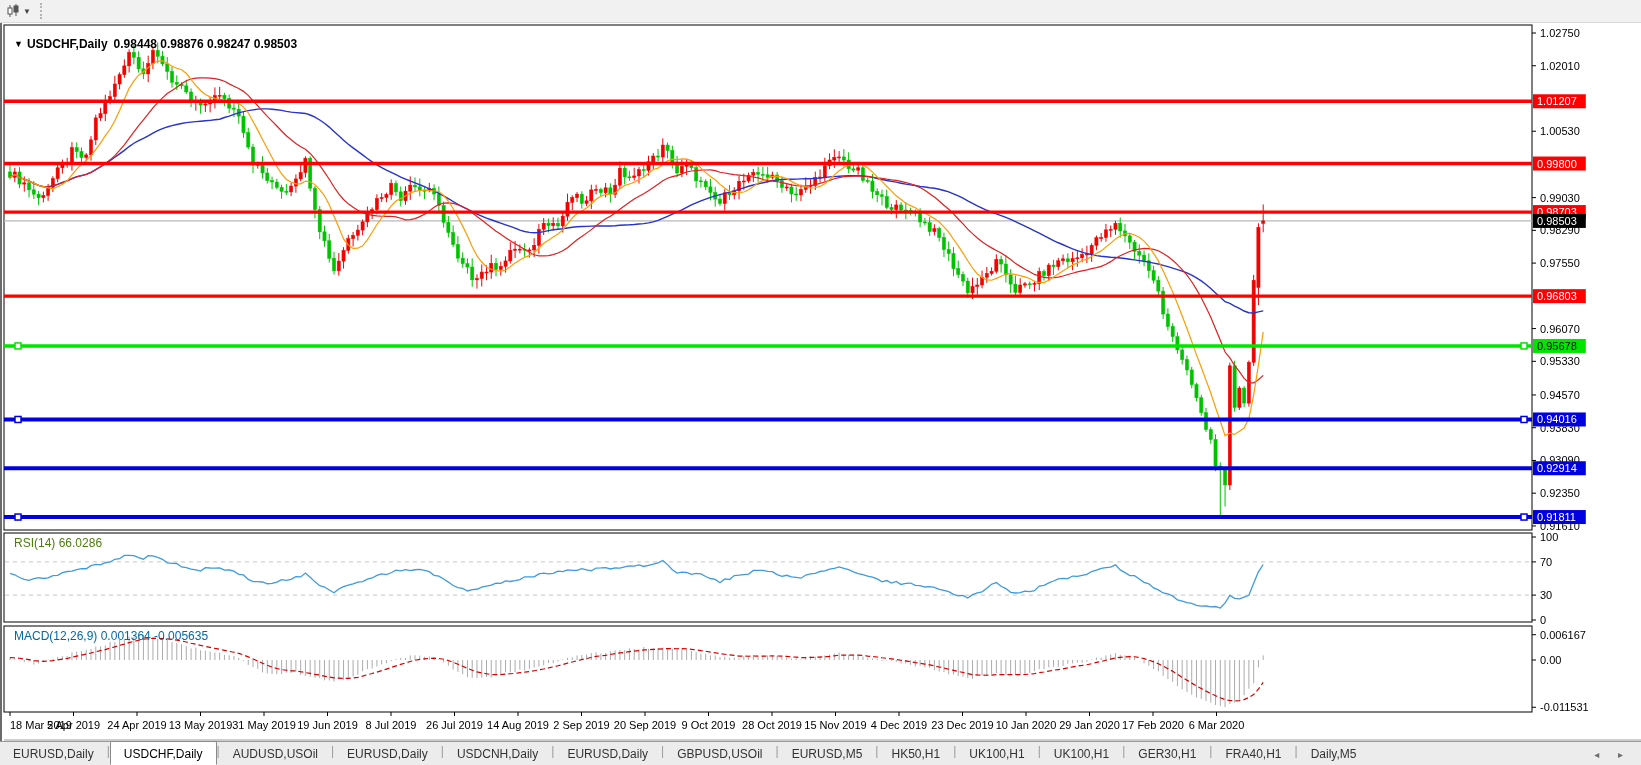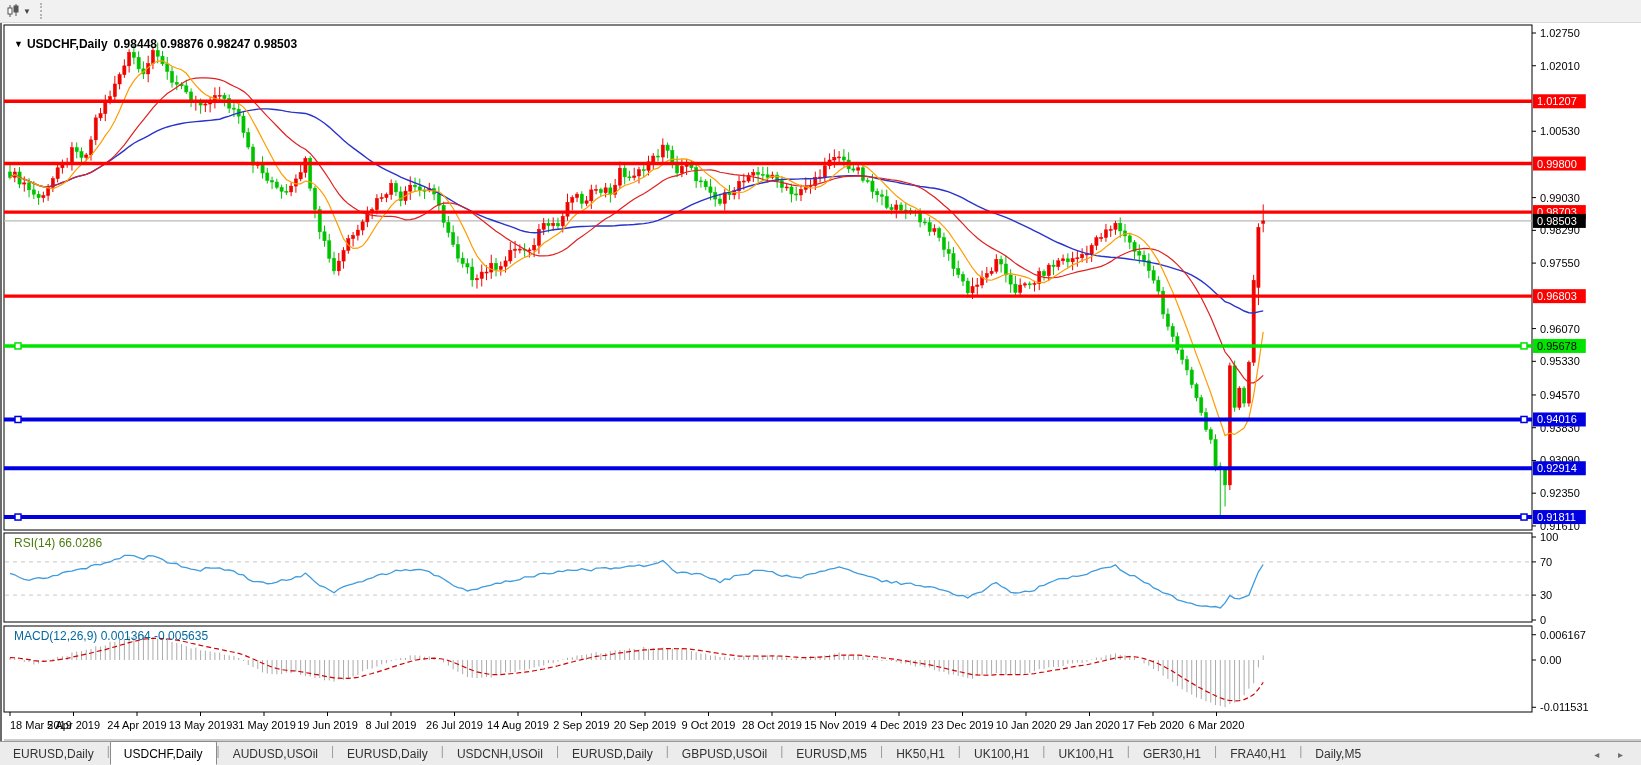--- a/index.html
+++ b/index.html
@@ -1022,21 +1022,21 @@
   <div id="tabbar">
     <span id="tabs-holder" style="display:flex;align-items:flex-start;">
         <span class="tab">EURUSD,Daily</span>
         <span class="tab-div">|</span>
         <span class="tab active">USDCHF,Daily</span>
         <span class="tab-div">|</span>
         <span class="tab">AUDUSD,USOil</span>
         <span class="tab-div">|</span>
         <span class="tab">EURUSD,Daily</span>
         <span class="tab-div">|</span>
-        <span class="tab">USDCNH,USOil</span>
+        <span class="tab">USDCNH,Daily</span>
         <span class="tab-div">|</span>
         <span class="tab">EURUSD,Daily</span>
         <span class="tab-div">|</span>
         <span class="tab">GBPUSD,USOil</span>
         <span class="tab-div">|</span>
         <span class="tab">EURUSD,M5</span>
         <span class="tab-div">|</span>
         <span class="tab">HK50,H1</span>
         <span class="tab-div">|</span>
         <span class="tab">UK100,H1</span>

